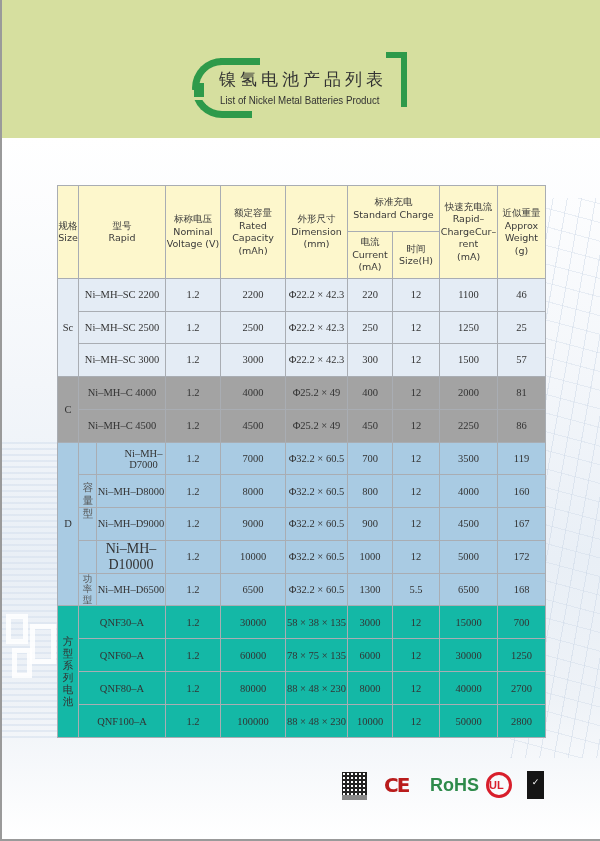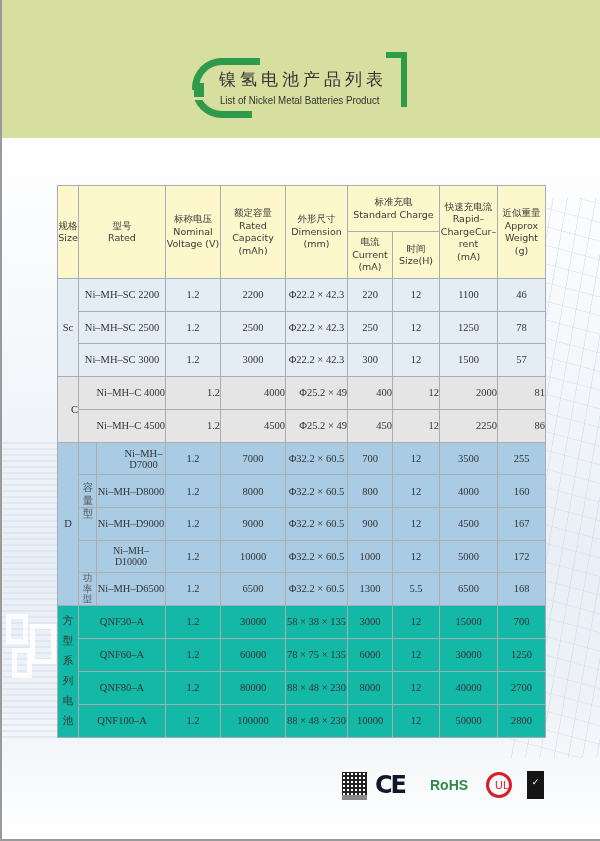--- a/index.html
+++ b/index.html
@@ -40,41 +40,41 @@
   
   .spec-table { position: absolute; left: 57px; top: 185px; width: 488px; border-collapse: collapse; table-layout: fixed;
     font-size: 10px; }
   .spec-table td, .spec-table th { border: 1px solid #a9adb3; text-align: center; vertical-align: middle; padding: 0; }
   .spec-table th { background: #fdf7cc; font-family: "DejaVu Sans", sans-serif; font-weight: normal; font-size: 9.5px;
     line-height: 12.5px; color: #3a3a3a; }
   .spec-table td { font-family: "Liberation Serif", serif; font-size: 10.5px; color: #333; }
   .hdr-row1 th { height: 46px; }
   .hdr-row2 th { height: 47px; }
   .row-sc td { background: #e4ecf5; height: 32.6px; }
-  .row-c td { background: #e5e5e5; height: 33px; text-align: right; }
+  .row-c td { background: #a3a3a3; height: 33px; }
   .row-d td { background: #a9cbe3; height: 32.6px; }
   .row-q td { background: #14b8a6; height: 33px; }
   .vert { font-family: "DejaVu Sans", sans-serif; font-size: 10.5px; line-height: 13px; color: #555; }
   .group-label { font-size: 10.5px; }
-  .sq-label { font-family: "DejaVu Sans", sans-serif; font-size: 11px; line-height: 20px; color: #555; margin-top: 20px; }
+  .sq-label { font-family: "DejaVu Sans", sans-serif; font-size: 11px; line-height: 12px; color: #555; margin-top: 20px; }
   .type-d { text-align: center; }
 
   
   .certs { position: absolute; left: 338px; top: 770px; width: 210px; height: 32px; }
   .cert { position: absolute; top: 0; }
   .cert-eco { left: 4px; top: 2px; width: 25px; height: 28px; background:
       radial-gradient(circle, #fff 1px, transparent 1.3px) 0 0/4px 4px, #222; }
   .cert-eco .eco-strip { position: absolute; left: 0; bottom: 0; width: 25px; height: 5px; background: #888; }
-  .cert-ce { left: 37px; top: 1px; font-family: "DejaVu Sans", sans-serif; font-size: 24px; font-weight: bold;
-    color: #0f172a; letter-spacing: -2px; line-height: 28px; }
-  .cert-rohs { left: 92px; top: 5px; font-family: "Liberation Sans", sans-serif; font-size: 14px; font-weight: bold;
+  .cert-ce { left: 46px; top: 1px; font-family: "DejaVu Sans", sans-serif; font-size: 20px; font-weight: bold;
+    color: #b91c1c; letter-spacing: -2px; line-height: 28px; }
+  .cert-rohs { left: 92px; top: 5px; font-family: "Liberation Sans", sans-serif; font-size: 18px; font-weight: bold;
     color: #2e8b4b; line-height: 20px; }
   .cert-ul { left: 148px; top: 2px; width: 26px; height: 26px; border: 3px solid #d81e2b; border-radius: 50%;
-    font-family: "Liberation Sans", sans-serif; font-size: 11px; font-weight: normal; color: #d81e2b;
-    text-align: right; line-height: 20px; }
+    font-family: "Liberation Sans", sans-serif; font-size: 11px; font-weight: bold; color: #d81e2b;
+    text-align: left; line-height: 20px; }
   .cert-ukas { left: 189px; top: 1px; width: 17px; height: 28px; background: #151515; color: #fff;
     font-family: "DejaVu Sans", sans-serif; font-size: 9px; text-align: center; line-height: 22px; }
 </style>
 </head>
 <body>
 
 <div class="page-frame"></div>
 <div class="header-band"></div>
 
 <div class="bg-deco">
@@ -109,21 +109,21 @@
       <col style="width:45px">
       <col style="width:47px">
       <col style="width:58px">
       <col style="width:48px">
   </colgroup>
   <tbody>
       <tr class="hdr-row1">
     <th rowspan="2"><span class="ml">规格
 Size</span></th>
     <th rowspan="2"><span class="ml">型号
-Rated</span></th>
+Rapid</span></th>
     <th rowspan="2"><span class="ml">标称电压
 Nominal
 Voltage (V)</span></th>
     <th rowspan="2"><span class="ml">额定容量
 Rated
 Capacity
 (mAh)</span></th>
     <th rowspan="2"><span class="ml">外形尺寸
 Dimension
 (mm)</span></th>
@@ -159,21 +159,21 @@
     <td>46</td>
   </tr>
   <tr class="row-sc">
     <td>Ni–MH–SC 2500</td>
     <td>1.2</td>
     <td>2500</td>
     <td>Φ22.2 × 42.3</td>
     <td>250</td>
     <td>12</td>
     <td>1250</td>
-    <td>78</td>
+    <td>25</td>
   </tr>
   <tr class="row-sc">
     <td>Ni–MH–SC 3000</td>
     <td>1.2</td>
     <td>3000</td>
     <td>Φ22.2 × 42.3</td>
     <td>300</td>
     <td>12</td>
     <td>1500</td>
     <td>57</td>
@@ -208,21 +208,21 @@
         <div style="width:18px;border-right:1px solid #a9adb3;"></div>
         <div style="flex:1;display:flex;align-items:center;justify-content:center;">Ni–MH–D7000</div>
       </div>
     </td>
     <td>1.2</td>
     <td>7000</td>
     <td>Φ32.2 × 60.5</td>
     <td>700</td>
     <td>12</td>
     <td>3500</td>
-    <td>255</td>
+    <td>119</td>
   </tr>
   <tr class="row-d">
     <td class="type-d" style="position:relative;">
       <div style="display:flex;height:100%;">
         <div style="width:18px;border-right:1px solid #a9adb3;position:relative;">
           <div class="vert ml" style="position:absolute;left:3px;top:6px;width:12px;">容
 量
 型</div>
         </div>
         <div style="flex:1;display:flex;align-items:center;justify-content:center;">Ni–MH–D8000</div>
@@ -248,21 +248,21 @@
     <td>Φ32.2 × 60.5</td>
     <td>900</td>
     <td>12</td>
     <td>4500</td>
     <td>167</td>
   </tr>
   <tr class="row-d">
     <td class="type-d">
       <div style="display:flex;height:100%;">
         <div style="width:18px;border-right:1px solid #a9adb3;"></div>
-        <div style="flex:1;display:flex;align-items:center;justify-content:center;font-size:10px;">Ni–MH–D10000</div>
+        <div style="flex:1;display:flex;align-items:center;justify-content:center;font-size:14px;">Ni–MH–D10000</div>
       </div>
     </td>
     <td>1.2</td>
     <td>10000</td>
     <td>Φ32.2 × 60.5</td>
     <td>1000</td>
     <td>12</td>
     <td>5000</td>
     <td>172</td>
   </tr>

